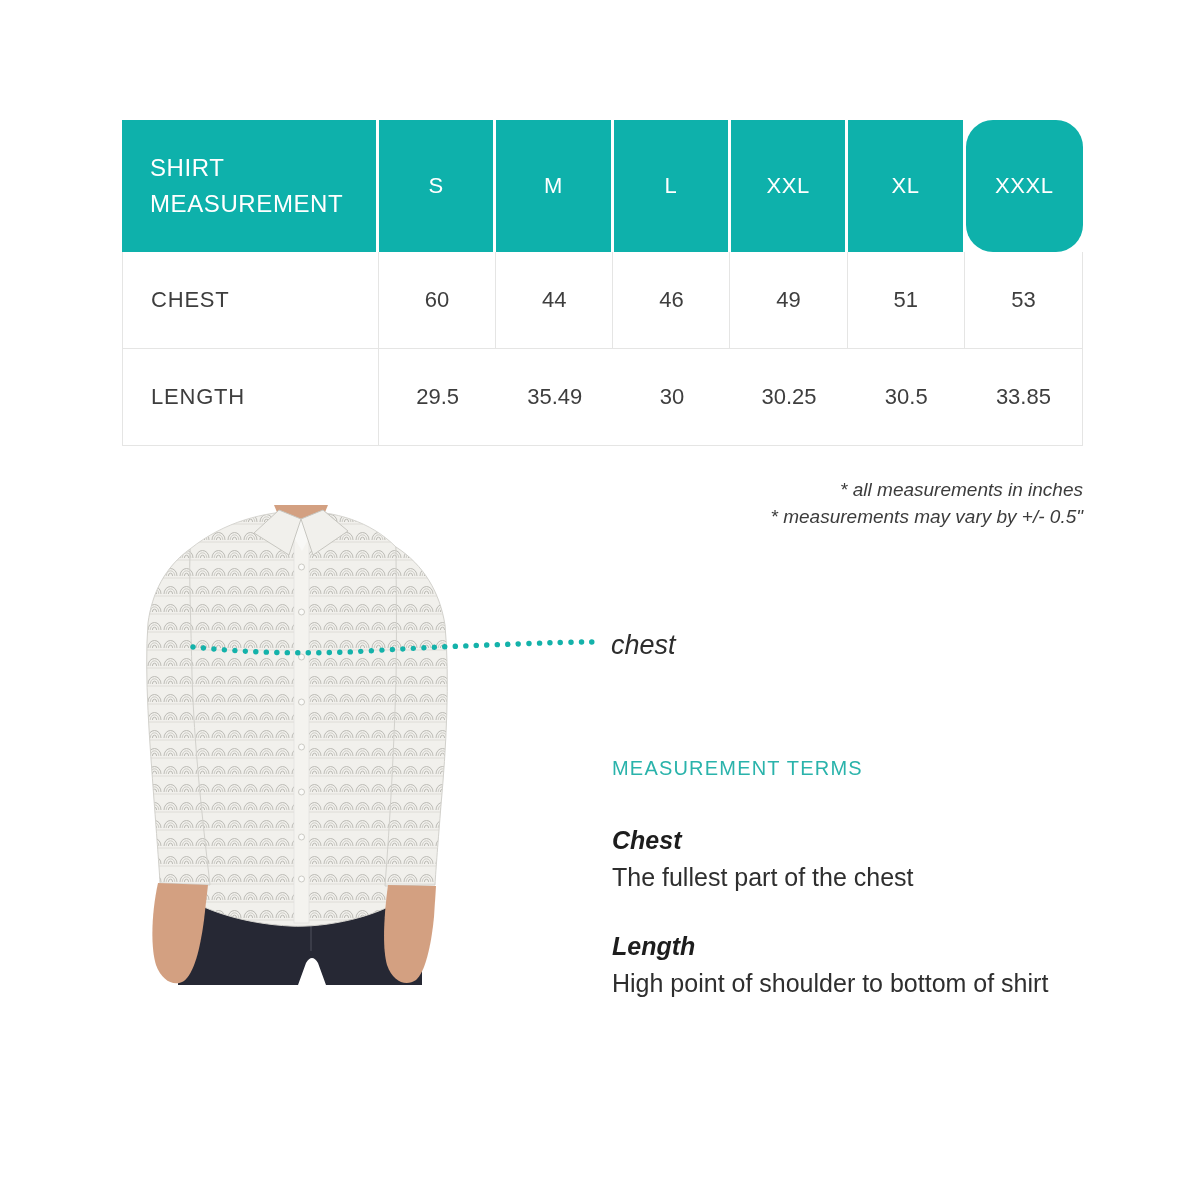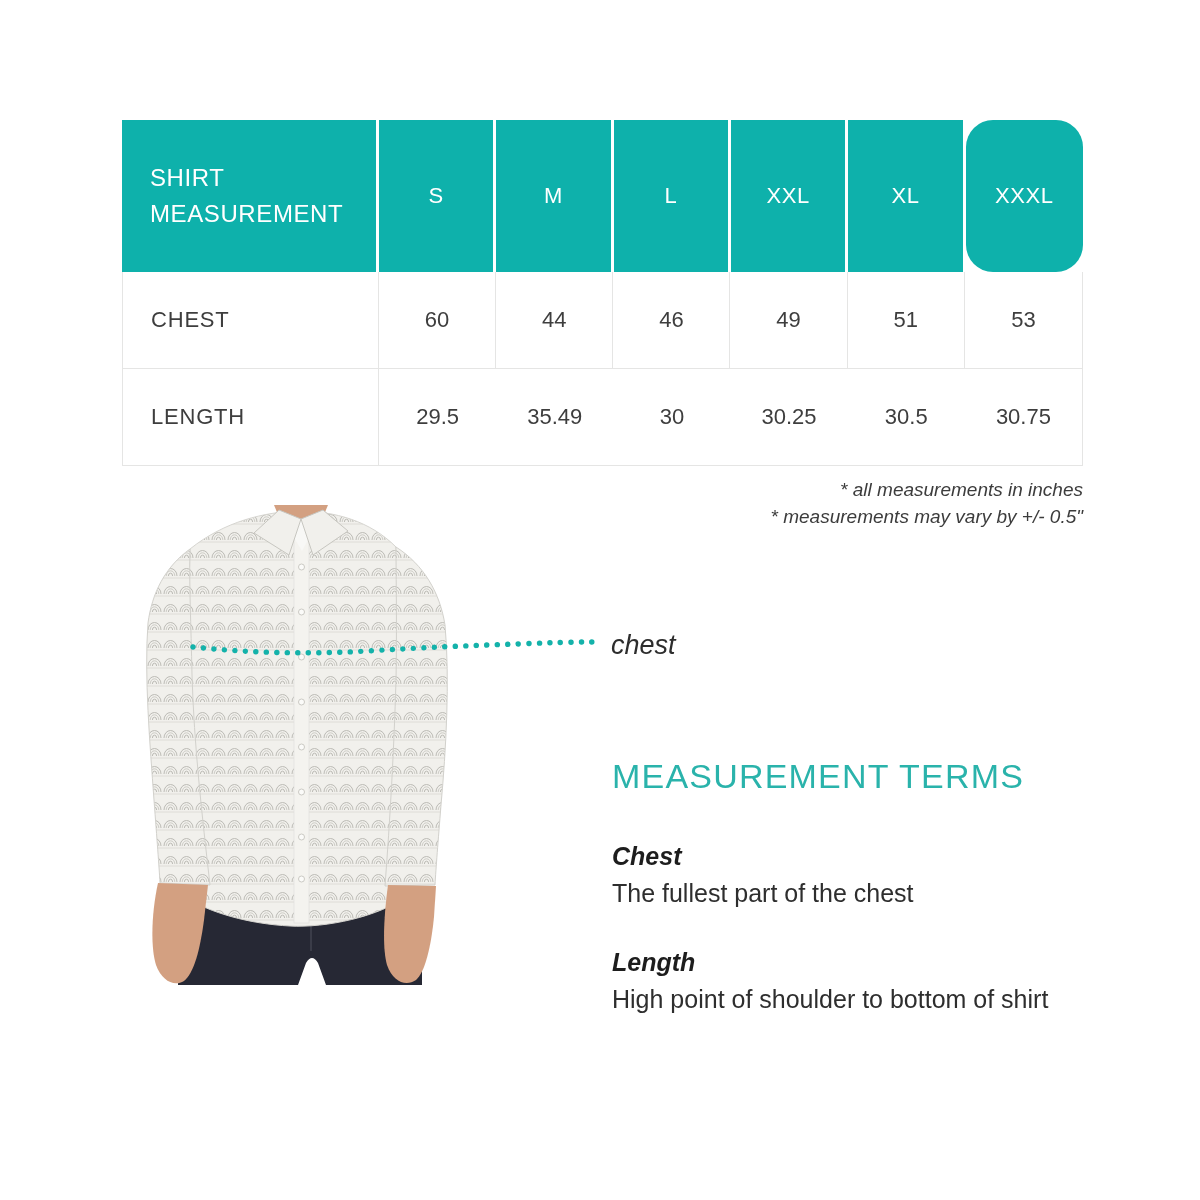--- a/index.html
+++ b/index.html
@@ -14,21 +14,21 @@
 
   
   .size-table {
     position: absolute;
     left: 122px; top: 120px;
     width: 961px;
   }
   .thead {
     display: grid;
     grid-template-columns: 257px repeat(6, 1fr);
-    height: 152px;
+    height: 132px;
   }
   .th {
     background: #0eb1ab;
     color: #ffffff;
     font-weight: 300;
     font-size: 22px;
     letter-spacing: 0.6px;
     display: flex;
     align-items: center;
     justify-content: center;
@@ -103,21 +103,21 @@
 
   
   .terms {
     position: absolute;
     left: 612px; top: 757px;
     width: 470px;
   }
   .terms-heading {
     margin: 0 0 46px 0;
     color: #2ab3ab;
-    font-size: 34px;
+    font-size: 20px;
     font-weight: 400;
     letter-spacing: 1.2px;
   }
   .term-block { margin: 0 0 40px 0; }
   .term-name {
     margin: 0;
     font-size: 25px;
     font-weight: 700;
     font-style: italic;
     color: #1d1d1d;
@@ -153,21 +153,21 @@
       <div class="td">51</div>
       <div class="td">53</div>
     </div>
     <div class="trow length">
       <div class="td first">LENGTH</div>
       <div class="td">29.5</div>
       <div class="td">35.49</div>
       <div class="td">30</div>
       <div class="td">30.25</div>
       <div class="td">30.5</div>
-      <div class="td">30.75</div>
+      <div class="td">33.85</div>
     </div>
   </div>
 </div>
 
 <div class="notes">
   <div>* all measurements in inches</div>
   <div>* measurements may vary by +/- 0.5"</div>
 </div>
 
 <svg class="model-photo" viewBox="0 0 360 480" aria-hidden="true">

